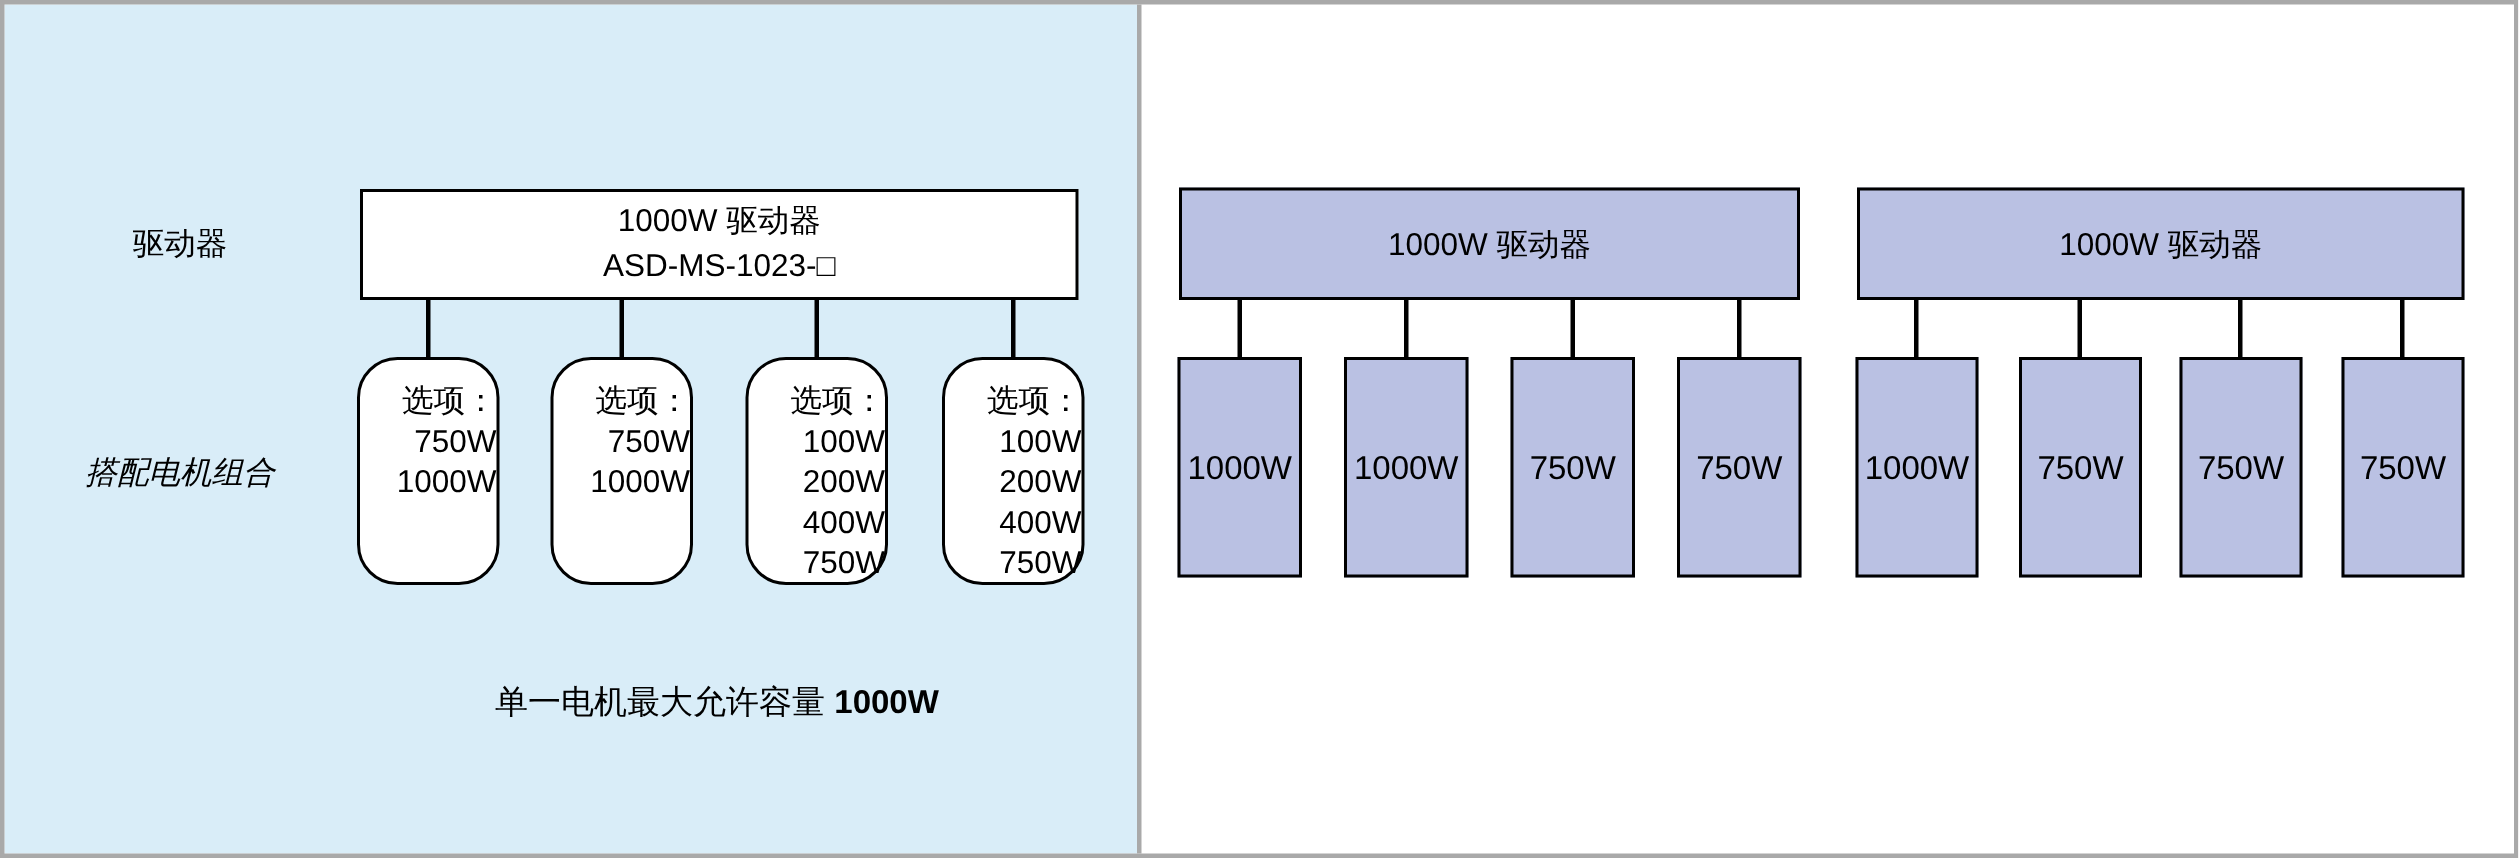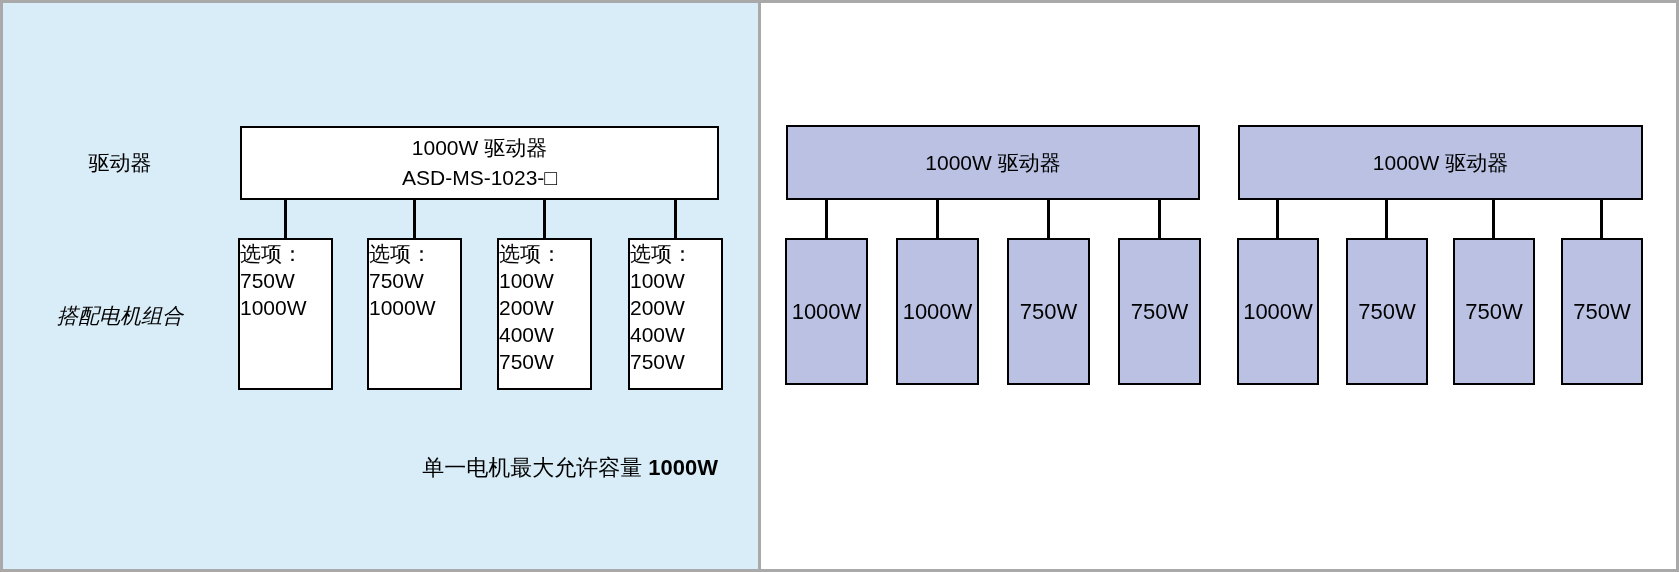--- a/index.html
+++ b/index.html
@@ -11,37 +11,37 @@
   .left-bg{position:absolute;left:3px;top:3px;width:755px;height:566px;background:#d9edf8;}
   .divider{position:absolute;left:758px;top:3px;width:3px;height:566px;background:#a9a9a9;}
 
   .row-label{position:absolute;text-align:center;font-size:21px;line-height:24px;}
   .lbl-driver{left:40px;top:151px;width:160px;}
   .lbl-combo{left:20px;top:304px;width:200px;font-style:italic;}
 
   .box{position:absolute;border:2px solid #000;box-sizing:border-box;background:#fff;}
   .left-driver{left:240px;top:126px;width:479px;height:74px;text-align:center;font-size:21px;line-height:30px;padding-top:5px;}
 
-  .option-box{top:238px;height:152px;width:95px;text-align:left;font-size:21px;line-height:27px;padding-top:0;}
+  .option-box{top:238px;height:152px;width:95px;text-align:right;font-size:21px;line-height:27px;padding-top:14px;border-radius:27px;}
   .opt1{left:238px;} .opt2{left:367px;} .opt3{left:497px;} .opt4{left:628px;}
 
   .conn{position:absolute;width:3px;background:#000;top:198px;height:42px;}
   .cl1{left:284px;} .cl2{left:413px;} .cl3{left:543px;} .cl4{left:674px;}
   .g1c1{left:825px;} .g1c2{left:936px;} .g1c3{left:1047px;} .g1c4{left:1158px;}
   .g2c1{left:1276px;} .g2c2{left:1385px;} .g2c3{left:1492px;} .g2c4{left:1600px;}
 
   .drv-purple{top:125px;height:75px;background:#bac1e3;display:flex;align-items:center;justify-content:center;font-size:21px;}
   .g1drv{left:786px;width:414px;}
   .g2drv{left:1238px;width:405px;}
 
   .motor{top:238px;height:147px;background:#bac1e3;display:flex;align-items:center;justify-content:center;font-size:22px;}
   .g1m1{left:785px;width:83px;} .g1m2{left:896px;width:83px;} .g1m3{left:1007px;width:83px;} .g1m4{left:1118px;width:83px;}
   .g2m1{left:1237px;width:82px;} .g2m2{left:1346px;width:82px;} .g2m3{left:1453px;width:82px;} .g2m4{left:1561px;width:82px;}
 
-  .caption{position:absolute;left:238px;top:455px;width:480px;text-align:right;font-size:22px;line-height:26px;white-space:pre;}
+  .caption{position:absolute;left:238px;top:455px;width:480px;text-align:center;font-size:22px;line-height:26px;white-space:pre;}
   .caption b{font-weight:bold;}
 </style>
 </head>
 <body>
 
 <div id="canvas">
   <div class="left-bg"></div>
   <div class="divider"></div>
   <div class="frame"></div>
 

